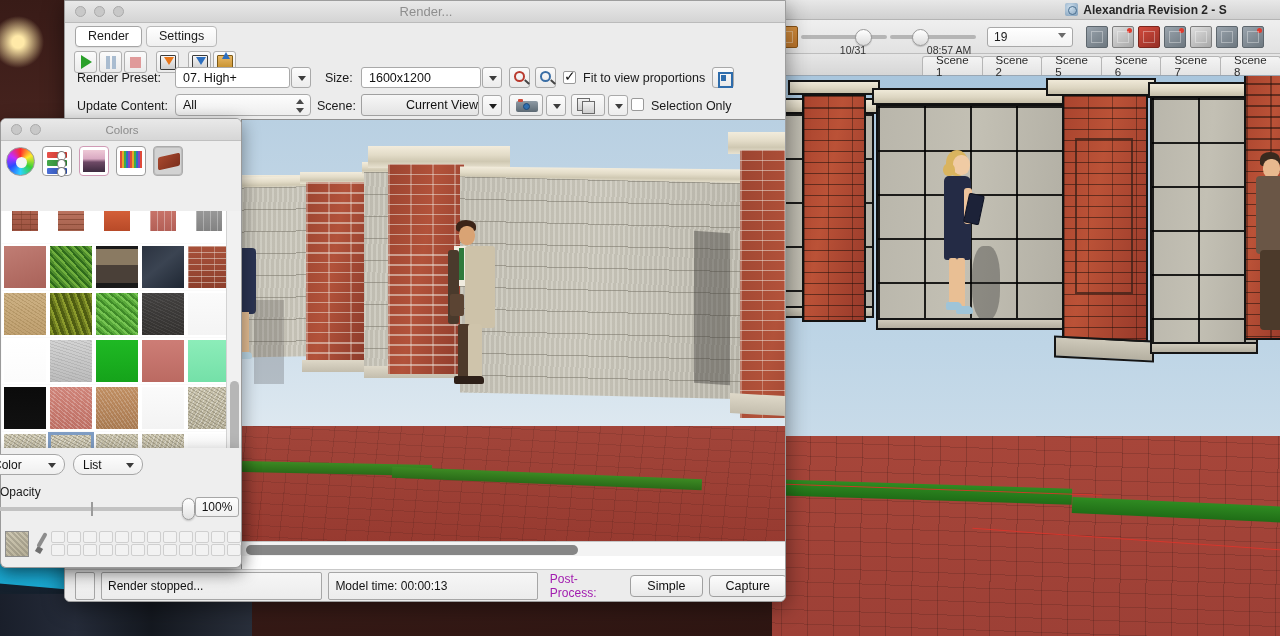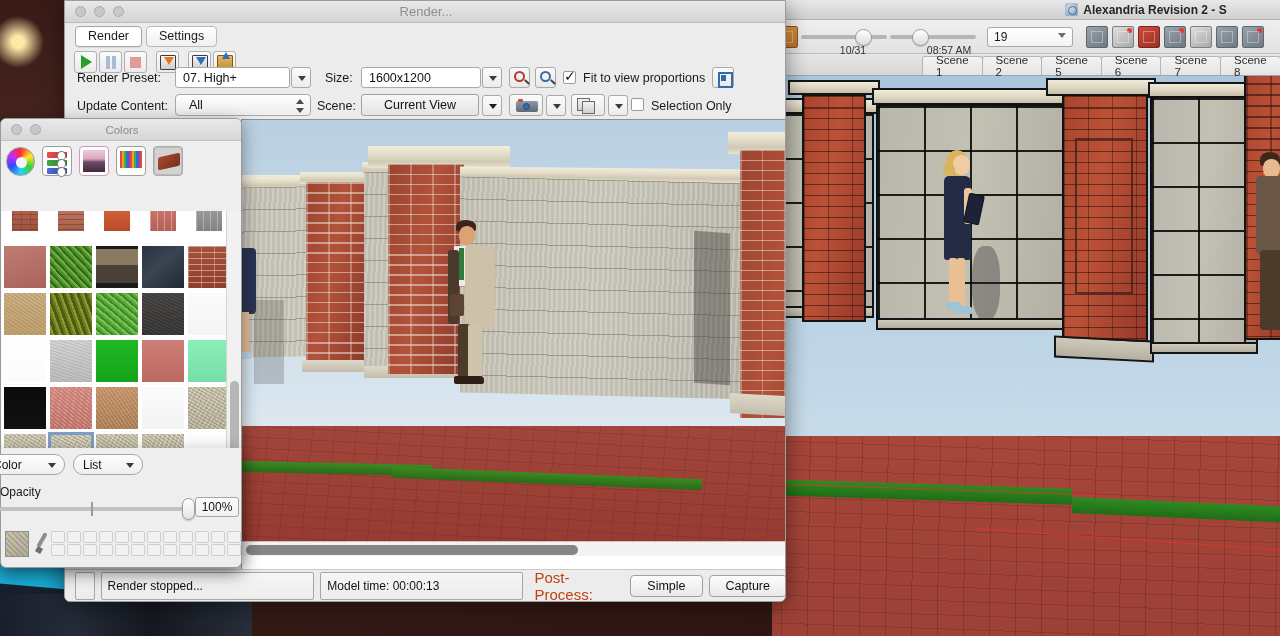--- a/index.html
+++ b/index.html
@@ -266,37 +266,37 @@
   .ctl-text {
     position:absolute; height:21px;
     background:#ffffff; border:1px solid #a9a9a9; border-radius:3px;
     display:flex;align-items:center; padding-left:7px;
     font-size:12.5px; color:#111;
   }
   .ctl-pop {
     position:absolute; height:22px;
     background:linear-gradient(180deg,#fdfdfd,#eeeeee);
     border:1px solid #a9a9a9; border-radius:4px;
-    display:flex;align-items:center;padding-left:13px;
+    display:flex;align-items:center;padding-left:7px;
     font-size:12.5px; color:#111;
   }
   .ctl-pop .updown {
     position:absolute; right:6px; top:3px; width:8px; height:16px;
   }
   .ctl-pop .updown:before, .ctl-pop .updown:after{
     content:""; position:absolute; left:0; width:0;height:0;
     border-left:4px solid transparent;border-right:4px solid transparent;
   }
   .ctl-pop .updown:before{ top:1px; border-bottom:5px solid #4a4a4a; }
   .ctl-pop .updown:after { bottom:1px; border-top:5px solid #4a4a4a; }
   .ctl-btn {
     position:absolute; height:22px;
     background:linear-gradient(180deg,#f7f7f7,#e3e3e3);
     border:1px solid #a0a0a0; border-radius:3px;
-    display:flex;align-items:center;justify-content:center;
+    display:flex;align-items:center;justify-content:flex-end;
     font-size:12.5px; color:#111;
   }
   .mini-chev {
     position:absolute; width:20px;height:21px;
     background:linear-gradient(180deg,#fcfcfc,#ececec);
     border:1px solid #a9a9a9; border-radius:3px;
   }
   .mini-chev:after{
     content:""; position:absolute; left:6px; top:8px;
     width:0;height:0;border-left:4px solid transparent;border-right:4px solid transparent;
@@ -897,21 +897,21 @@
   </div>
 
   <div id="render-status">
     <div class="st-box" style="width:20px;"></div>
     <div class="st-box" style="width:222px;">
       <span>Render stopped...</span>
     </div>
     <div class="st-box" style="width:210px;">
       <span>Model time: 00:00:13</span>
     </div>
-    <span style="font-size:15px;color:#c2410c;margin-left:6px;">Post-Process:</span>
+    <span style="font-size:12px;color:#a21caf;margin-left:6px;">Post-Process:</span>
     <div class="st-btn">
       <span>Simple</span>
     </div>
     <div class="st-btn">
       <span>Capture</span>
     </div>
   </div>
 </div>
 
 <div id="colors-panel">

